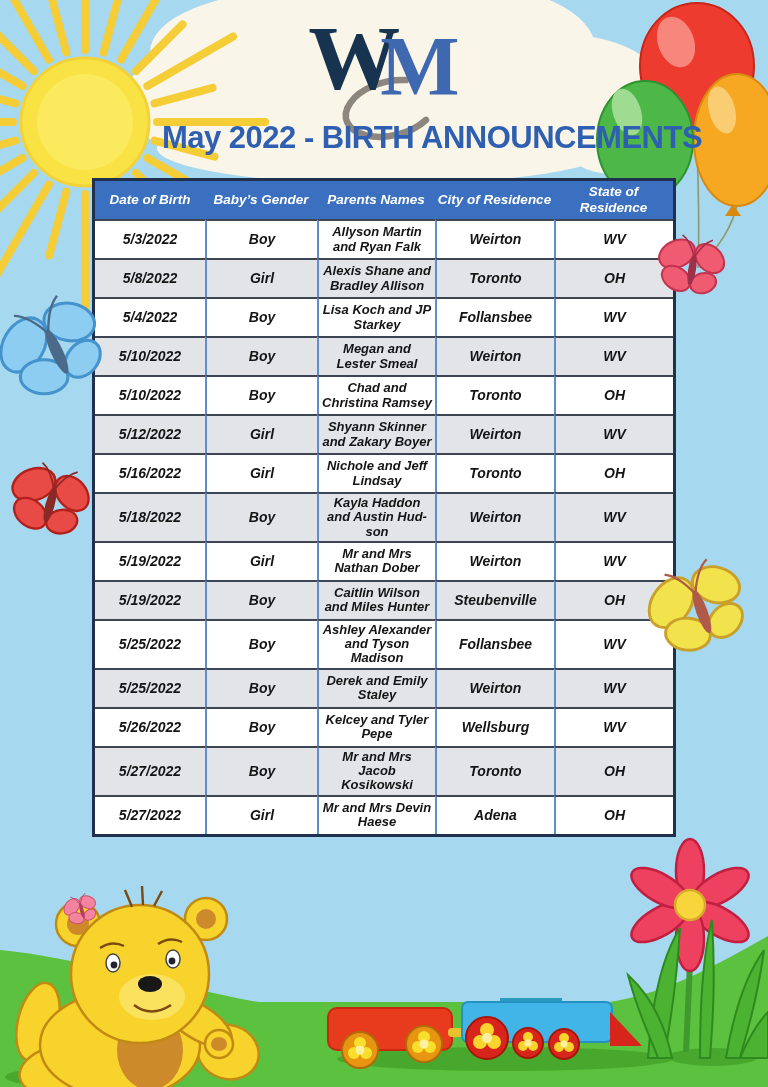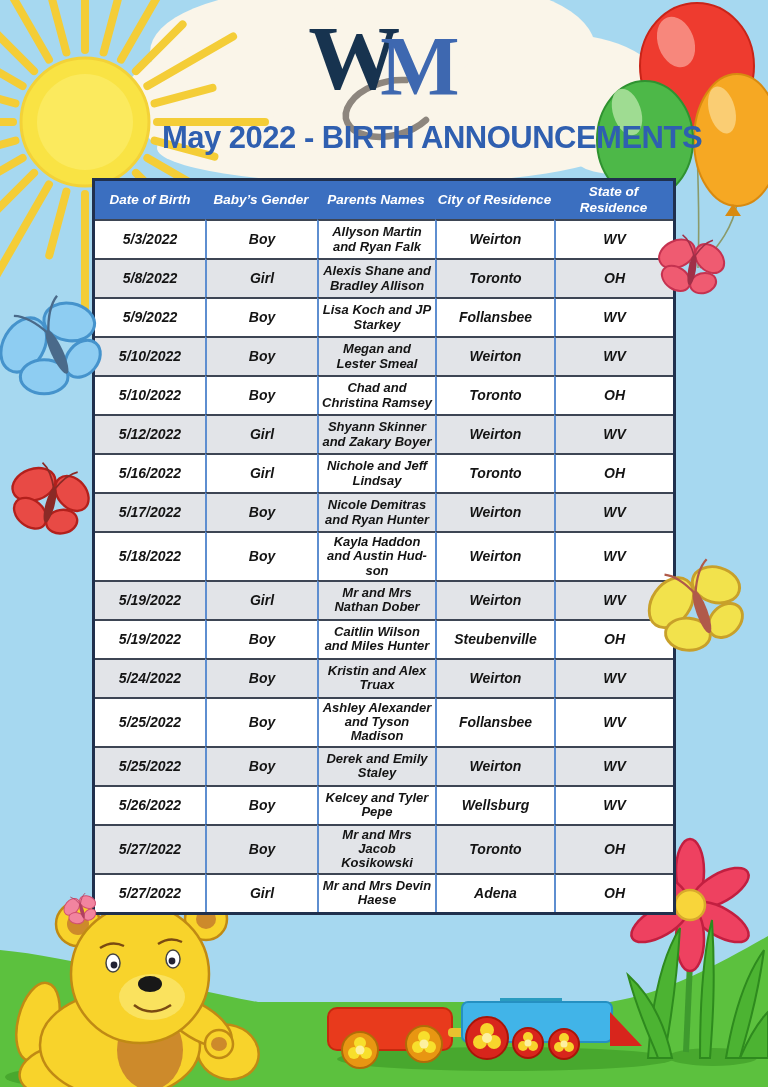--- a/index.html
+++ b/index.html
@@ -225,21 +225,21 @@
           <td class="col-state">WV</td>
         </tr>
         <tr>
           <td class="col-date">5/8/2022</td>
           <td class="col-gender">Girl</td>
           <td class="col-parents">Alexis Shane and Bradley Allison</td>
           <td class="col-city">Toronto</td>
           <td class="col-state">OH</td>
         </tr>
         <tr>
-          <td class="col-date">5/9/2022</td>
+          <td class="col-date">5/4/2022</td>
           <td class="col-gender">Boy</td>
           <td class="col-parents">Lisa Koch and JP Starkey</td>
           <td class="col-city">Follansbee</td>
           <td class="col-state">WV</td>
         </tr>
         <tr>
           <td class="col-date">5/10/2022</td>
           <td class="col-gender">Boy</td>
           <td class="col-parents">Megan and Lester Smeal</td>
           <td class="col-city">Weirton</td>
@@ -260,53 +260,39 @@
           <td class="col-state">WV</td>
         </tr>
         <tr>
           <td class="col-date">5/16/2022</td>
           <td class="col-gender">Girl</td>
           <td class="col-parents">Nichole and Jeff Lindsay</td>
           <td class="col-city">Toronto</td>
           <td class="col-state">OH</td>
         </tr>
         <tr>
-          <td class="col-date">5/17/2022</td>
-          <td class="col-gender">Boy</td>
-          <td class="col-parents">Nicole Demitras and Ryan Hunter</td>
-          <td class="col-city">Weirton</td>
-          <td class="col-state">WV</td>
-        </tr>
-        <tr>
           <td class="col-date">5/18/2022</td>
           <td class="col-gender">Boy</td>
           <td class="col-parents">Kayla Haddon and Austin Hud-son</td>
           <td class="col-city">Weirton</td>
           <td class="col-state">WV</td>
         </tr>
         <tr>
           <td class="col-date">5/19/2022</td>
           <td class="col-gender">Girl</td>
           <td class="col-parents">Mr and Mrs Nathan Dober</td>
           <td class="col-city">Weirton</td>
           <td class="col-state">WV</td>
         </tr>
         <tr>
           <td class="col-date">5/19/2022</td>
           <td class="col-gender">Boy</td>
           <td class="col-parents">Caitlin Wilson and Miles Hunter</td>
           <td class="col-city">Steubenville</td>
           <td class="col-state">OH</td>
-        </tr>
-        <tr>
-          <td class="col-date">5/24/2022</td>
-          <td class="col-gender">Boy</td>
-          <td class="col-parents">Kristin and Alex Truax</td>
-          <td class="col-city">Weirton</td>
-          <td class="col-state">WV</td>
         </tr>
         <tr>
           <td class="col-date">5/25/2022</td>
           <td class="col-gender">Boy</td>
           <td class="col-parents">Ashley Alexander and Tyson Madison</td>
           <td class="col-city">Follansbee</td>
           <td class="col-state">WV</td>
         </tr>
         <tr>
           <td class="col-date">5/25/2022</td>

